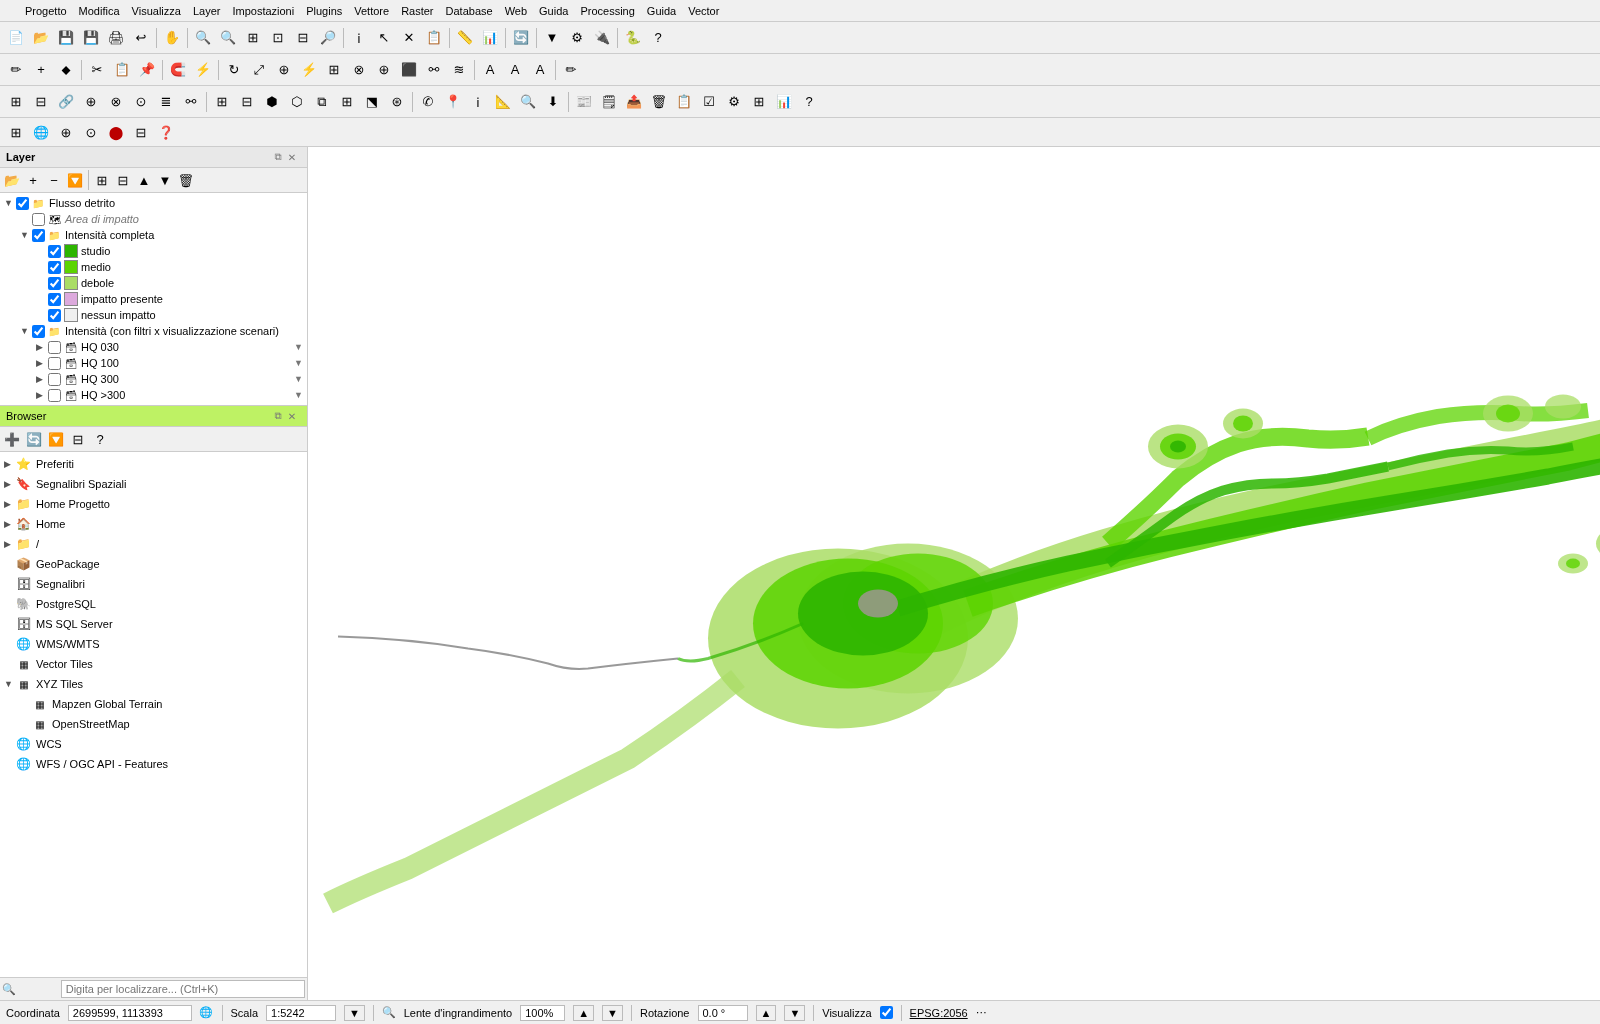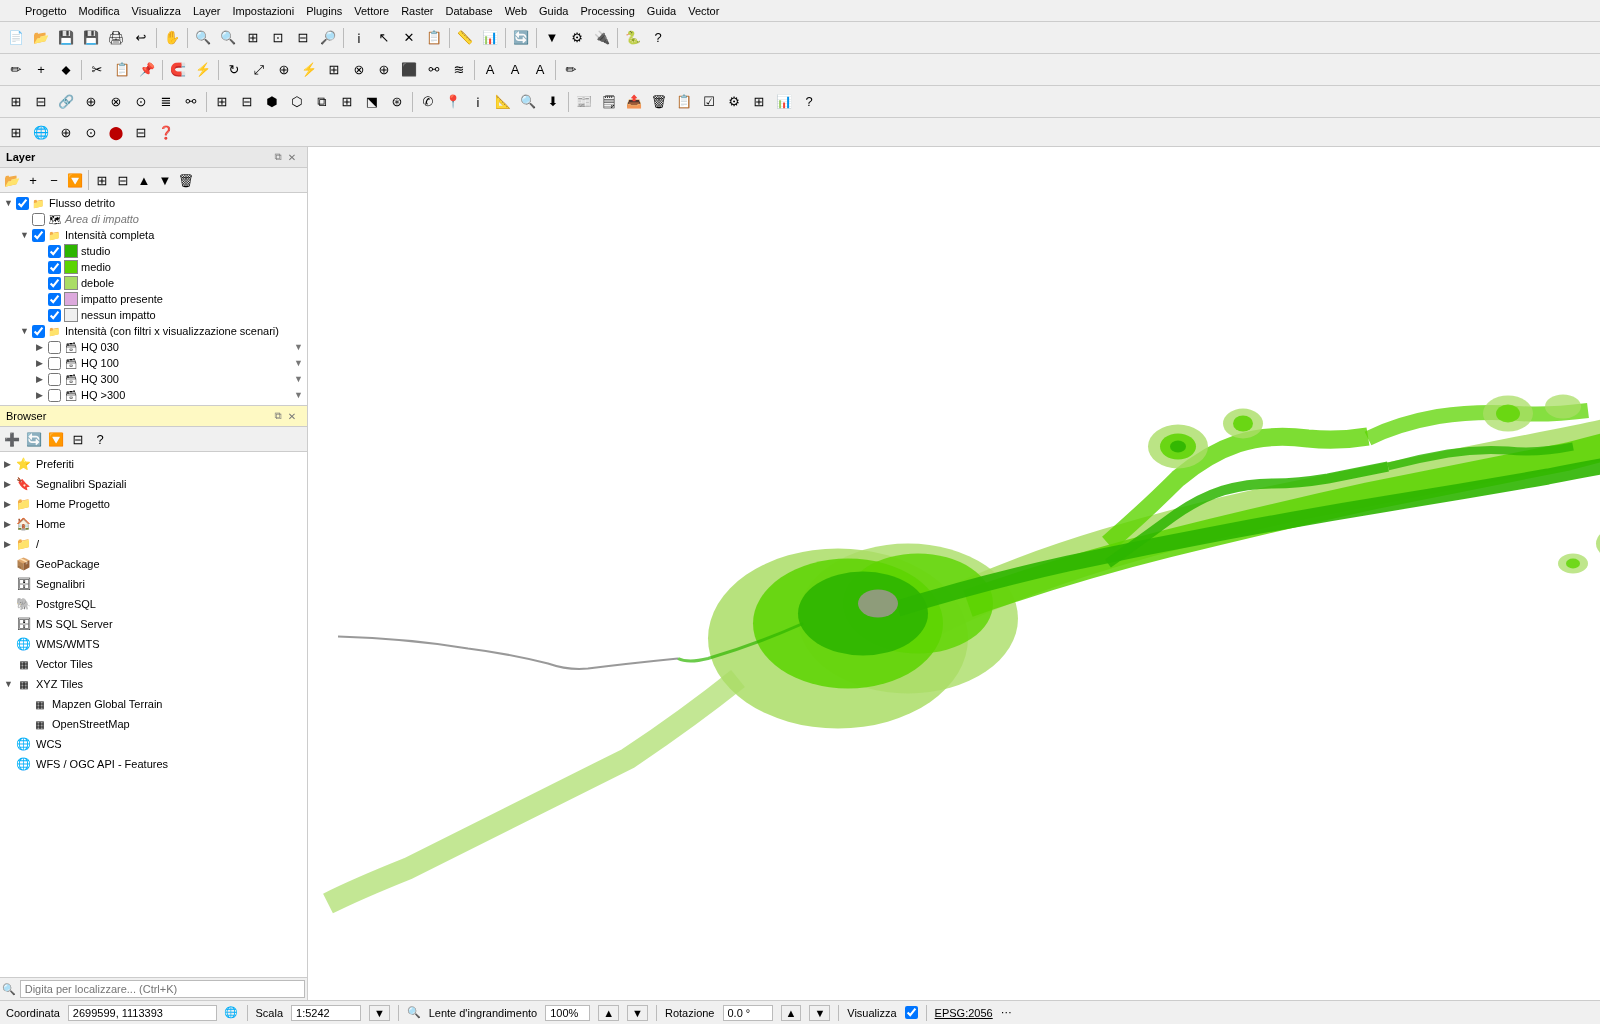--- a/index.html
+++ b/index.html
@@ -32,32 +32,32 @@
     .expand-arrow { width: 12px; font-size: 9px; color: #555; }
     .cb { width: 13px; height: 13px; margin-right: 3px; }
     .layer-icon { width: 14px; height: 14px; margin-right: 3px; display: inline-flex; align-items: center; justify-content: center; font-size: 10px; }
     .color-swatch { width: 14px; height: 14px; border: 1px solid #888; margin-right: 3px; display: inline-block; }
     .filter-icon { margin-left: auto; font-size: 9px; color: #777; }
     .layer-name { font-size: 11px; }
     .layer-name-italic { font-style: italic; color: #777; }
 
     
     #browser-panel { flex: 1; display: flex; flex-direction: column; min-height: 0; }
-    #browser-header { background: #fef9c3; border-bottom: 1px solid #ccc; padding: 3px 6px; display: flex; align-items: center; justify-content: space-between; }
+    #browser-header { background: #bef264; border-bottom: 1px solid #ccc; padding: 3px 6px; display: flex; align-items: center; justify-content: space-between; }
     #browser-toolbar { background: #f0f0f0; border-bottom: 1px solid #ccc; display: flex; align-items: center; padding: 2px; gap: 2px; }
     #browser-content { flex: 1; background: white; overflow-y: auto; padding: 2px 0; }
 
     .browser-item { display: flex; align-items: center; padding: 2px 4px; cursor: pointer; font-size: 11px; }
     .browser-item .expand-arrow { width: 12px; font-size: 9px; }
     .browser-item .b-icon { width: 16px; height: 16px; margin-right: 4px; display: inline-flex; align-items: center; justify-content: center; font-size: 12px; }
     .browser-sub { margin-left: 16px; }
 
     
     #browser-search { border-top: 1px solid #ccc; padding: 2px; background: #f0f0f0; display: flex; align-items: center; }
-    #browser-search input { flex: 1; border: 1px solid #bbb; padding: 2px 4px; font-size: 11px; }
+    #browser-search input { flex: 1; border: 1px solid #bbb; padding: 2px 4px; font-size: 11px; margin-left: 41px; }
 
     
     #map-area { flex: 1; background: white; position: relative; overflow: hidden; }
 
     
     #statusbar { background: #f0f0f0; border-top: 1px solid #ccc; height: 24px; display: flex; align-items: center; padding: 0 6px; gap: 8px; font-size: 11px; }
     .status-sep { width: 1px; height: 16px; background: #bbb; }
     .status-input { border: 1px solid #bbb; padding: 1px 4px; font-size: 11px; background: white; }
     .status-btn { padding: 1px 4px; font-size: 11px; border: 1px solid #bbb; background: #f0f0f0; cursor: pointer; }
 
@@ -515,21 +515,21 @@
         <ellipse cx="1265" cy="415" rx="7" ry="5" fill="#5cd400" opacity="0.8"></ellipse>
       </g>
 
     </svg>
   </div>
 
 </div>
 
 <div id="statusbar">
   <span>Coordinata</span>
-  <input type="text" class="status-input" style="width: 149px;" value="2699599, 1113393">
+  <input type="text" class="status-input" style="width: 124px;" value="2699599, 1113393">
   <span>🌐</span>
   <div class="status-sep"></div>
   <span>Scala</span>
   <input type="text" class="status-input" style="width: 70px;" value="1:5242">
   <button class="status-btn">▼</button>
   <div class="status-sep"></div>
   <span>🔍</span>
   <span>Lente d'ingrandimento</span>
   <input type="text" class="status-input" style="width: 45px;" value="100%">
   <button class="status-btn">▲</button>

